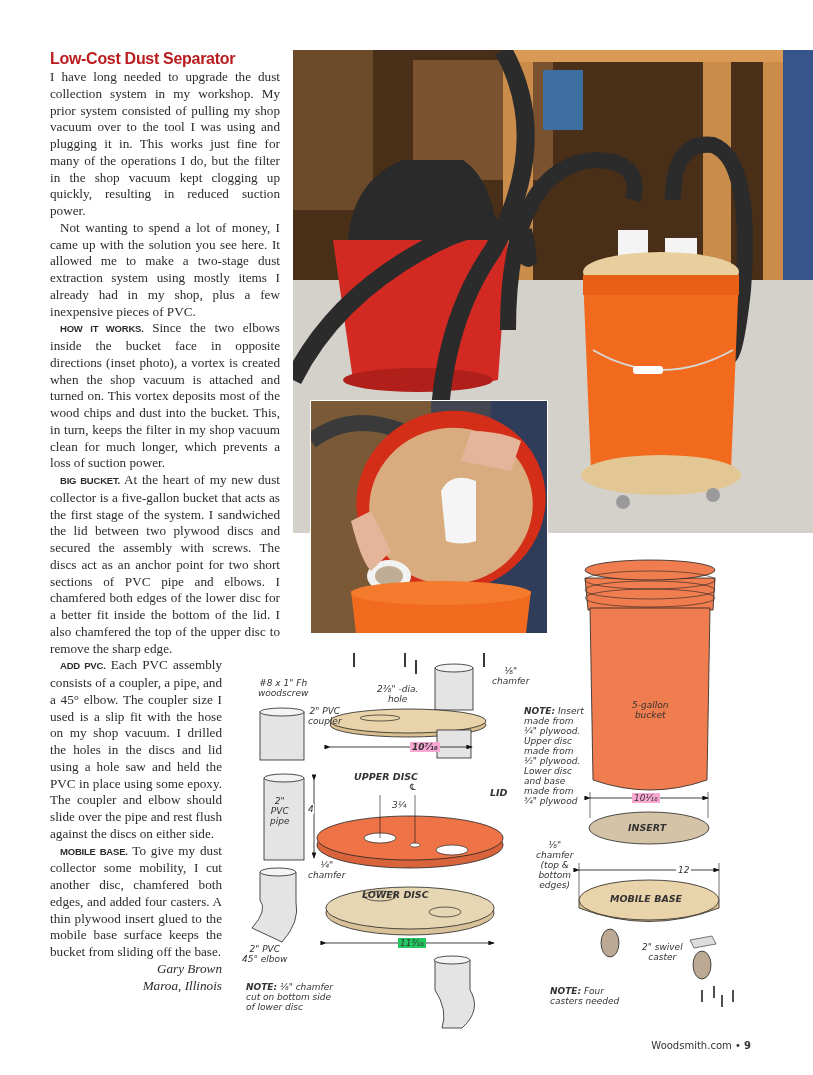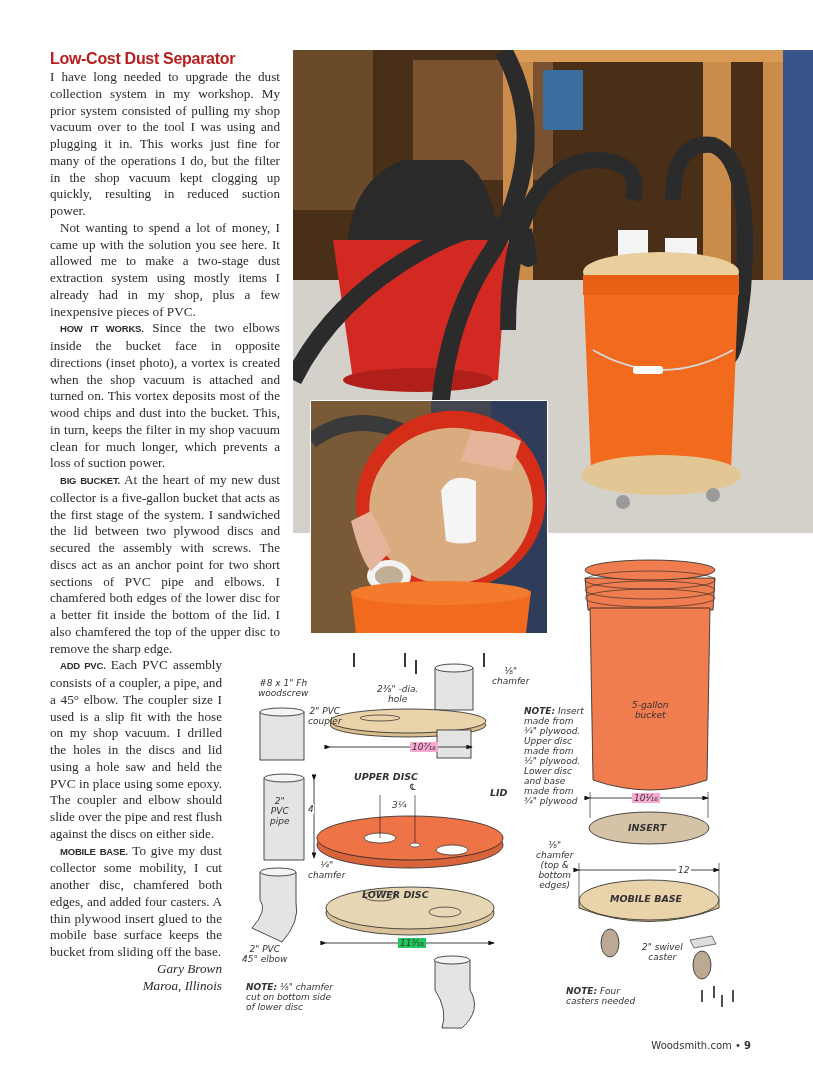--- a/index.html
+++ b/index.html
@@ -184,21 +184,21 @@
   </svg>
 
   <div class="dl c" style="left:28px;top:128px;white-space:pre;">#8 x 1" Fh
 woodscrew</div>
   <div class="dl c" style="left:147px;top:134px;white-space:pre;">2⅜" -dia.
 hole</div>
   <div class="dl c" style="left:262px;top:116px;white-space:pre;">⅛"
 chamfer</div>
   <div class="dl c" style="left:78px;top:156px;white-space:pre;">2" PVC
 coupler</div>
-  <div class="dl" style="left:180px;top:192px;background:#f9a8d4;padding:0 2px;">10⁷⁄₁₆</div>
+  <div class="dl" style="left:180px;top:192px;background:#f9a8d4;padding:0 2px;font-weight:bold;">10⁷⁄₁₆</div>
   <div class="dl b" style="left:124px;top:222px;">UPPER DISC</div>
   <div class="dl" style="left:180px;top:232px;font-style:normal;">℄</div>
   <div class="dl" style="left:162px;top:250px;">3¼</div>
   <div class="dl c" style="left:40px;top:246px;white-space:pre;">2"
 PVC
 pipe</div>
   <div class="dl" style="left:78px;top:254px;background:#fff;">4</div>
   <div class="dl b" style="left:260px;top:238px;">LID</div>
   <div class="dl c" style="left:78px;top:310px;white-space:pre;">¼"
 chamfer</div>
@@ -214,20 +214,20 @@
   <div class="dl b" style="left:398px;top:273px;">INSERT</div>
   <div class="dl c" style="left:306px;top:290px;white-space:pre;">⅛"
 chamfer
 (top &amp;
 bottom
 edges)</div>
   <div class="dl" style="left:414px;top:315px;background:#fff;padding:0 2px;margin-left:32px;">12</div>
   <div class="dl b" style="left:380px;top:344px;font-style:italic;">MOBILE BASE</div>
   <div class="dl c" style="left:412px;top:392px;white-space:pre;">2" swivel
 caster</div>
-  <div class="dl" style="left:320px;top:436px;width:80px;margin-left:16px;"><span class="nb">NOTE:</span><span> Four casters needed</span></div>
+  <div class="dl" style="left:320px;top:436px;width:80px;"><span class="nb">NOTE:</span><span> Four casters needed</span></div>
 </div>
 
 <div class="footer">
   <span>Woodsmith.com</span>
   <span>•</span>
   <span class="pg">9</span>
 </div>
 
 </body></html>

